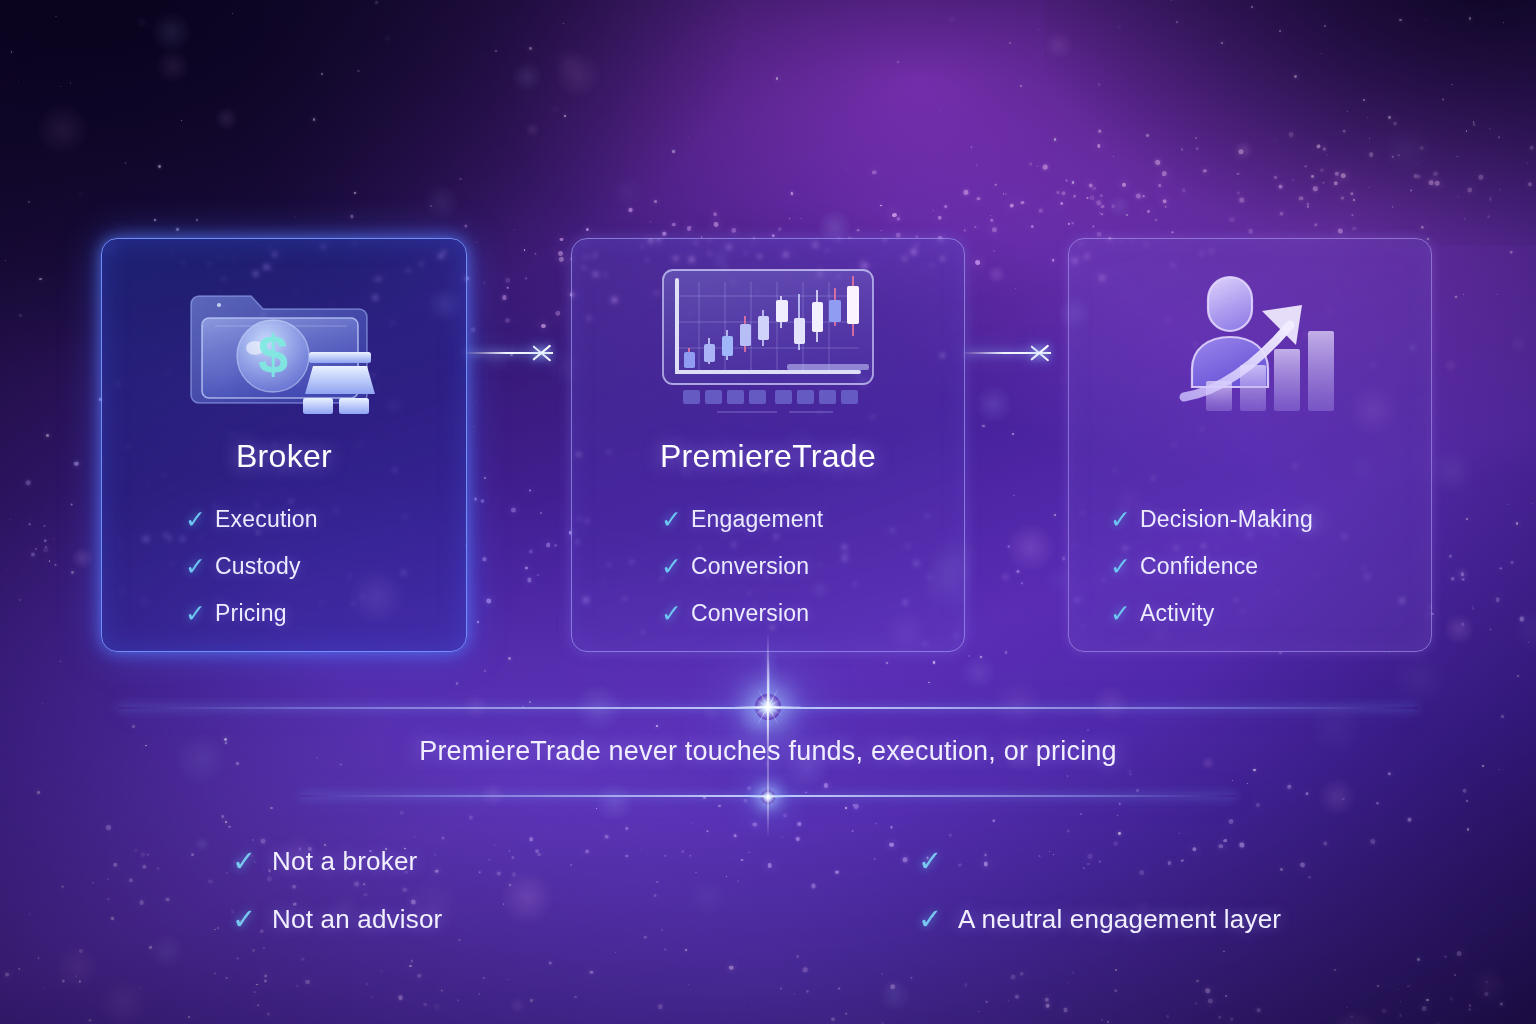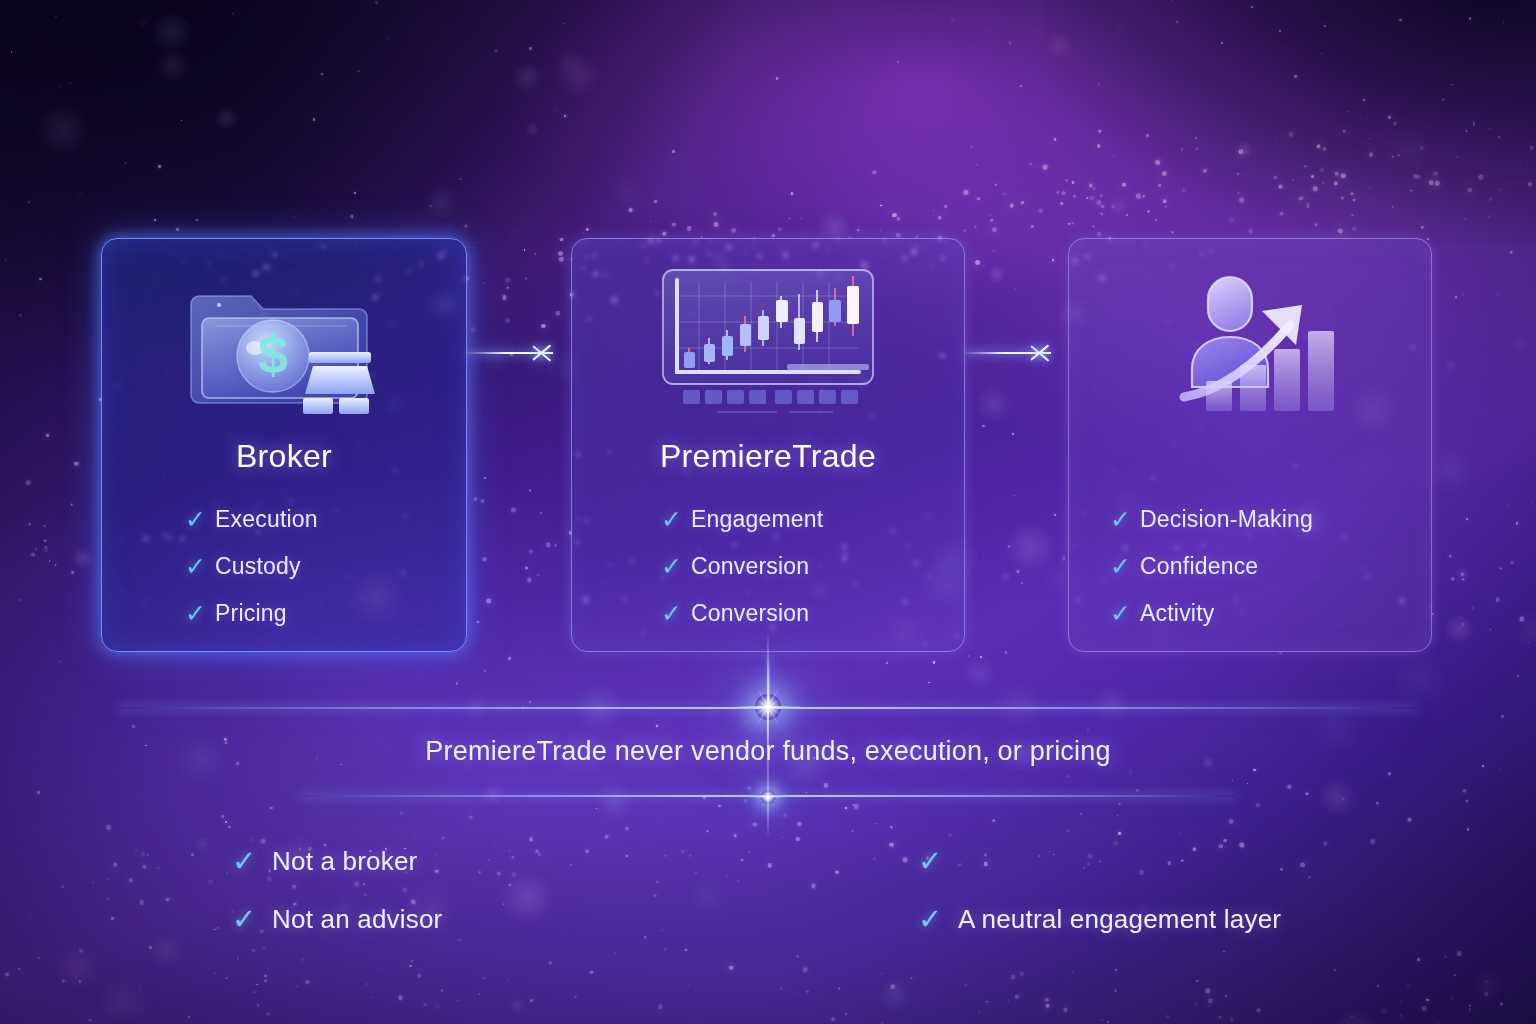--- a/index.html
+++ b/index.html
@@ -1370,21 +1370,21 @@
   <div class="divider" id="divider-1"></div>
   <div class="starburst" id="star-1">
       <div class="sp" style="width: 2.2px; height: 150px; transform: translate(-50%, -50%) rotate(0deg); opacity: 0.95; filter: blur(0.4px);"></div>
       <div class="sp" style="width: 2px; height: 70px; transform: translate(-50%, -50%) rotate(90deg); opacity: 0.87; filter: blur(0.4px);"></div>
       <div class="sp" style="width: 1.4px; height: 44px; transform: translate(-50%, -50%) rotate(30deg); opacity: 0.79; filter: blur(0.4px);"></div>
       <div class="sp" style="width: 1.4px; height: 44px; transform: translate(-50%, -50%) rotate(150deg); opacity: 0.71; filter: blur(0.4px);"></div>
       <div class="sp" style="width: 1.2px; height: 34px; transform: translate(-50%, -50%) rotate(60deg); opacity: 0.63; filter: blur(0.4px);"></div>
       <div class="sp" style="width: 1.2px; height: 34px; transform: translate(-50%, -50%) rotate(120deg); opacity: 0.55; filter: blur(0.4px);"></div>
     </div>
 
-  <div class="tagline">PremiereTrade never vendor funds, execution, or pricing</div>
+  <div class="tagline">PremiereTrade never touches funds, execution, or pricing</div>
 
   <div class="divider" id="divider-2"></div>
   <div class="starburst" id="star-2">
       <div class="sp" style="width: 2.2px; height: 150px; transform: translate(-50%, -50%) rotate(0deg); opacity: 0.95; filter: blur(0.4px);"></div>
       <div class="sp" style="width: 2px; height: 70px; transform: translate(-50%, -50%) rotate(90deg); opacity: 0.87; filter: blur(0.4px);"></div>
       <div class="sp" style="width: 1.4px; height: 44px; transform: translate(-50%, -50%) rotate(30deg); opacity: 0.79; filter: blur(0.4px);"></div>
       <div class="sp" style="width: 1.4px; height: 44px; transform: translate(-50%, -50%) rotate(150deg); opacity: 0.71; filter: blur(0.4px);"></div>
       <div class="sp" style="width: 1.2px; height: 34px; transform: translate(-50%, -50%) rotate(60deg); opacity: 0.63; filter: blur(0.4px);"></div>
       <div class="sp" style="width: 1.2px; height: 34px; transform: translate(-50%, -50%) rotate(120deg); opacity: 0.55; filter: blur(0.4px);"></div>
     </div>

